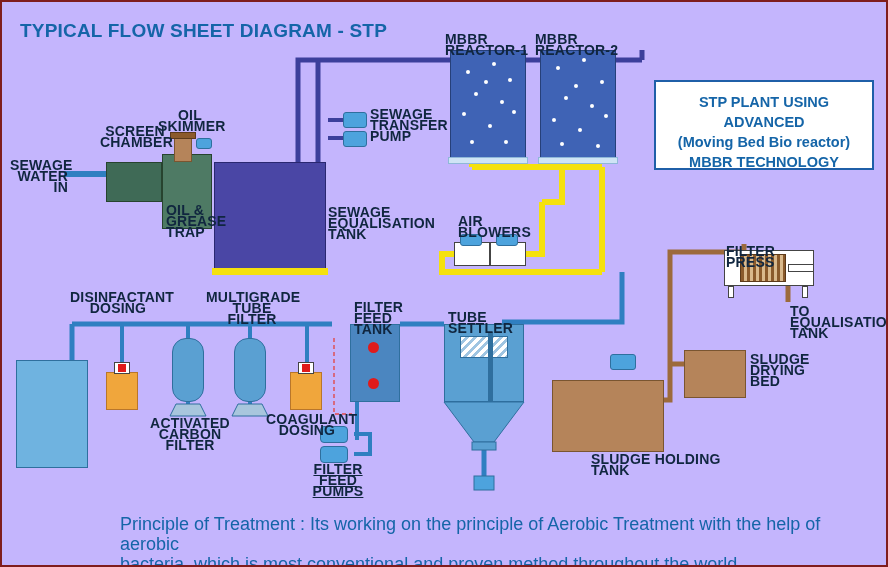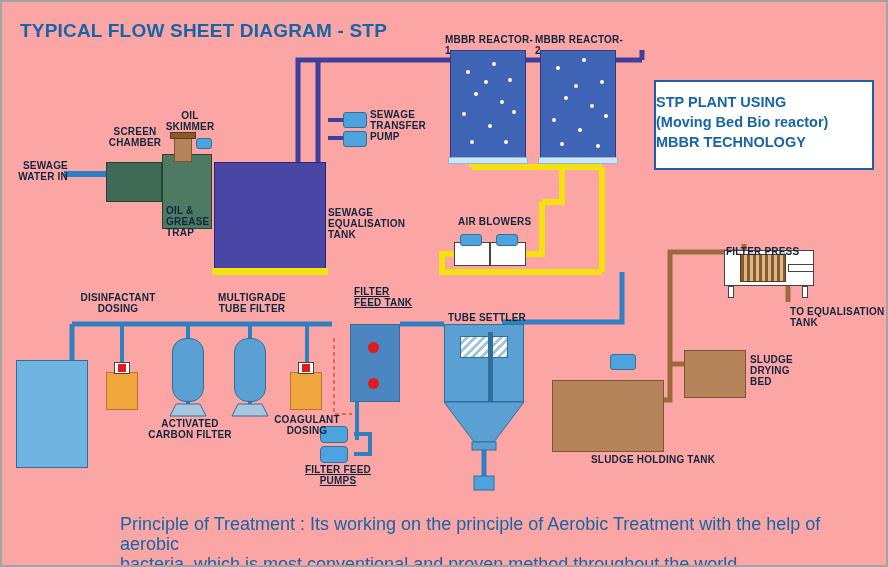--- a/index.html
+++ b/index.html
@@ -1,32 +1,32 @@
 <!DOCTYPE html>
 <html><head>
 <meta charset="utf-8">
 <style>
   html,body{margin:0;padding:0;background:#ffffff;}
   #page{
     position:relative;
     width:888px;height:567px;
-    background:#fca5a5;
-    border:2px solid #a3a3a3;
+    background:#c4b5fd;
+    border:2px solid #7f1d1d;
     box-sizing:border-box;
     font-family:"Liberation Sans", sans-serif;
     overflow:hidden;
   }
-  .lbl{position:absolute;font-size:10px;font-weight:bold;color:#10263f;line-height:11px;letter-spacing:.2px;}
+  .lbl{position:absolute;font-size:14px;font-weight:bold;color:#10263f;line-height:11px;letter-spacing:.2px;}
   .lbl.c{text-align:center;}
   .lbl.r{text-align:right;}
   .title{position:absolute;left:18px;top:18px;font-size:19px;font-weight:bold;color:#1565a8;letter-spacing:.2px;}
   .box{position:absolute;box-sizing:border-box;}
   .footer{position:absolute;left:118px;top:512px;width:720px;font-size:18px;color:#1565a8;line-height:20px;font-weight:normal;}
   .callout{position:absolute;left:652px;top:78px;width:220px;height:90px;border:2px solid #1f5fa8;box-sizing:border-box;background:#fff;}
-  .callout .ct{position:absolute;left:0;right:0;top:10px;color:#1565a8;font-weight:bold;font-size:14.5px;line-height:20px;}
+  .callout .ct{position:absolute;left:0;right:0;top:10px;text-align:center;color:#1565a8;font-weight:bold;font-size:14.5px;line-height:20px;}
   .tank-purple{background:#4a46a5;border:1px solid #2a2770;}
   .tank-blue{background:#5aa0d2;border:1px solid #2f6f9e;}
   .tank-dblue{background:#3f63b5;border:1px solid #26407a;}
   .tank-green{background:#3f6a56;border:1px solid #27432f;}
   .tank-tan{background:#b5845a;border:1px solid #7a5530;}
   .tank-orange{background:#f0a63c;border:1px solid #b9762a;}
   .white-box{background:#fff;border:1px solid #444;}
   svg{position:absolute;left:0;top:0;width:888px;height:567px;overflow:visible;}
 </style>
 </head>
@@ -209,36 +209,37 @@
   <div class="lbl" style="left:533px;top:32px;width:90px;">MBBR REACTOR-2</div>
   <div class="lbl" style="left:456px;top:214px;width:90px;">AIR BLOWERS</div>
   <div class="lbl" style="left:724px;top:244px;width:90px;">FILTER PRESS</div>
   <div class="lbl" style="left:788px;top:304px;width:96px;white-space:pre-line;">TO EQUALISATION
 TANK</div>
   <div class="lbl" style="left:748px;top:352px;width:62px;white-space:pre-line;">SLUDGE
 DRYING
 BED</div>
   <div class="lbl" style="left:552px;top:452px;width:130px;margin-left:37px;">SLUDGE HOLDING TANK</div>
   <div class="lbl" style="left:446px;top:310px;width:90px;">TUBE SETTLER</div>
-  <div class="lbl" style="left:352px;top:284px;width:70px;white-space:pre-line;text-decoration:underline;">FILTER
+  <div class="lbl" style="left:352px;top:300px;width:70px;white-space:pre-line;">FILTER
 FEED TANK</div>
   <div class="lbl c" style="left:296px;top:462px;width:80px;white-space:pre-line;text-decoration:underline;">FILTER FEED
 PUMPS</div>
   <div class="lbl c" style="left:264px;top:412px;width:82px;white-space:pre-line;">COAGULANT
 DOSING</div>
   <div class="lbl c" style="left:204px;top:290px;width:92px;white-space:pre-line;">MULTIGRADE
 TUBE FILTER</div>
   <div class="lbl c" style="left:138px;top:416px;width:100px;white-space:pre-line;">ACTIVATED
 CARBON FILTER</div>
   <div class="lbl c" style="left:68px;top:290px;width:96px;white-space:pre-line;">DISINFACTANT
 DOSING</div>
 
   <div class="callout">
     <div class="ct">
       <div>STP PLANT USING</div>
+      <div>ADVANCED</div>
       <div>(Moving Bed Bio reactor)</div>
       <div>MBBR TECHNOLOGY</div>
     </div>
   </div>
 
   <div class="footer">
     <div>Principle of Treatment : Its working on the principle of Aerobic Treatment with the help of  aerobic</div>
     <div>bacteria, which is most conventional and proven method throughout the world.</div>
   </div>
 

